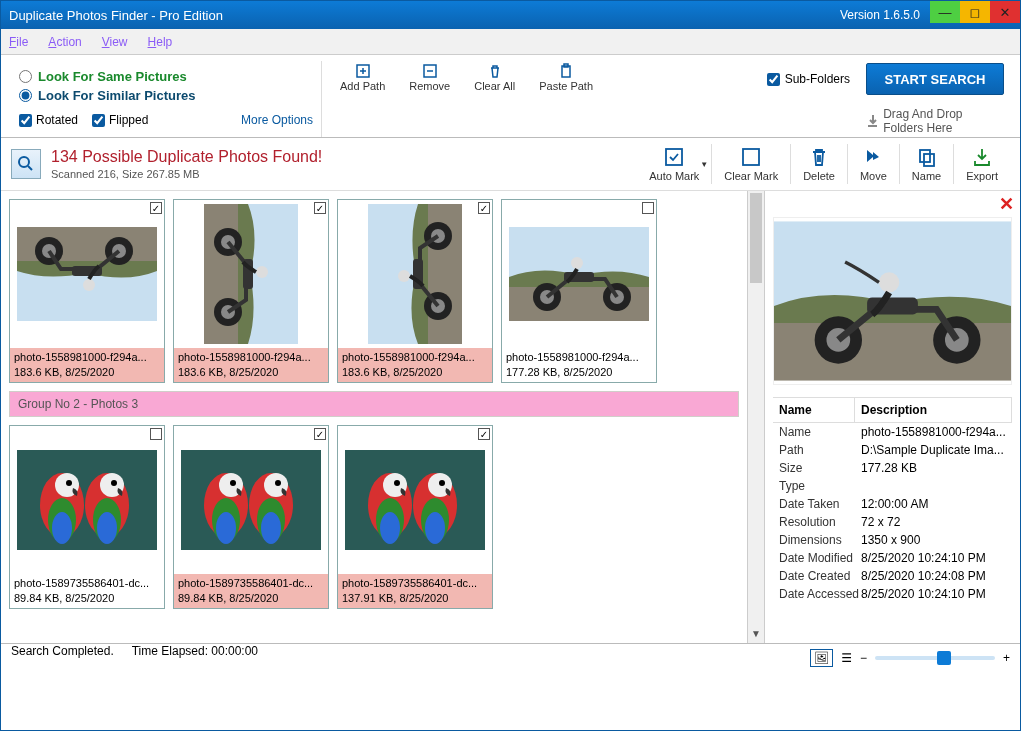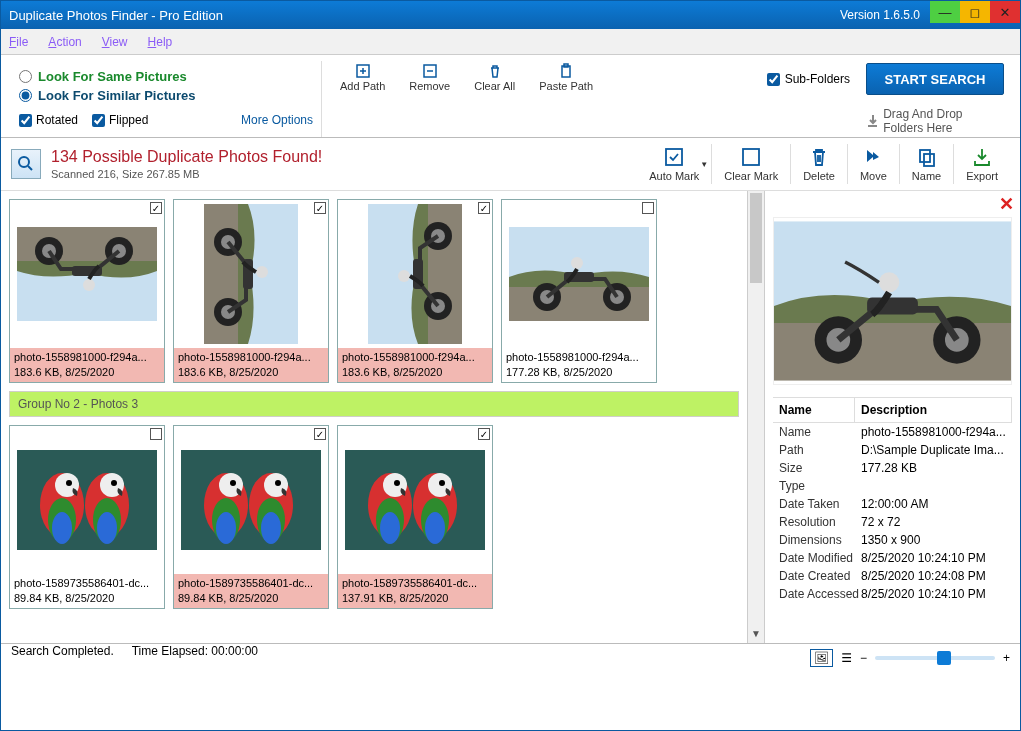--- a/index.html
+++ b/index.html
@@ -50,21 +50,21 @@
 .scrollbar .ar{position:absolute;left:0;right:0;height:16px;text-align:center;background:#f0f0f0;line-height:14px;color:#555;font-size:10px}
 .scrollbar .ar.up{top:0}
 .scrollbar .ar.dn{bottom:0}
 .row{display:flex;gap:8px;margin-bottom:8px}
 .card{width:156px;border:1px solid #8aa;background:#fff;display:flex;flex-direction:column;position:relative}
 .card .ck{position:absolute;top:2px;right:2px;width:12px;height:12px;border:1px solid #555;background:#fff;display:flex;align-items:center;justify-content:center;font-size:10px}
 .card .img{height:148px;display:flex;align-items:center;justify-content:center;overflow:hidden;background:#fff}
 .card .lbl{font-size:11px;padding:3px 4px;white-space:nowrap;overflow:hidden;text-overflow:ellipsis;}
 .card .lbl2{font-size:11px;padding:0 4px 4px 4px}
 .card.sel .lbl, .card.sel .lbl2{background:#f2b8b2}
-.grouphdr{background:#bef264;border:1px solid #d0cec9;padding:5px 8px;margin:2px 0 8px 0;font-size:12px;color:#555}
+.grouphdr{background:#f9a8d4;border:1px solid #d0cec9;padding:5px 8px;margin:2px 0 8px 0;font-size:12px;color:#555}
 .preview{width:256px;border-left:1px solid #ccc;display:flex;flex-direction:column;padding:4px 8px 0 8px;position:relative}
 .close-x{position:absolute;right:6px;top:2px;color:#d22;font-size:18px;font-weight:bold;cursor:pointer}
 .prev-img{height:168px;margin-top:22px;border:1px solid #eee;display:flex;align-items:center;justify-content:center;overflow:hidden}
 .prop-tbl{margin-top:12px;border-top:1px solid #ddd}
 .prop-tbl .hdr{display:flex;background:#fff;border-bottom:1px solid #ddd}
 .prop-tbl .hdr div{padding:5px 6px;font-weight:600;border-right:1px solid #ddd}
 .prop-tbl .prow{display:flex;padding:2px 6px}
 .prop-tbl .pk{width:82px;color:#333}
 .prop-tbl .pv{flex:1;white-space:nowrap;overflow:hidden;text-overflow:ellipsis}
 .statusbar{height:28px;border-top:1px solid #bbb;display:flex;padding:0 10px;background:#fff;gap:18px}

